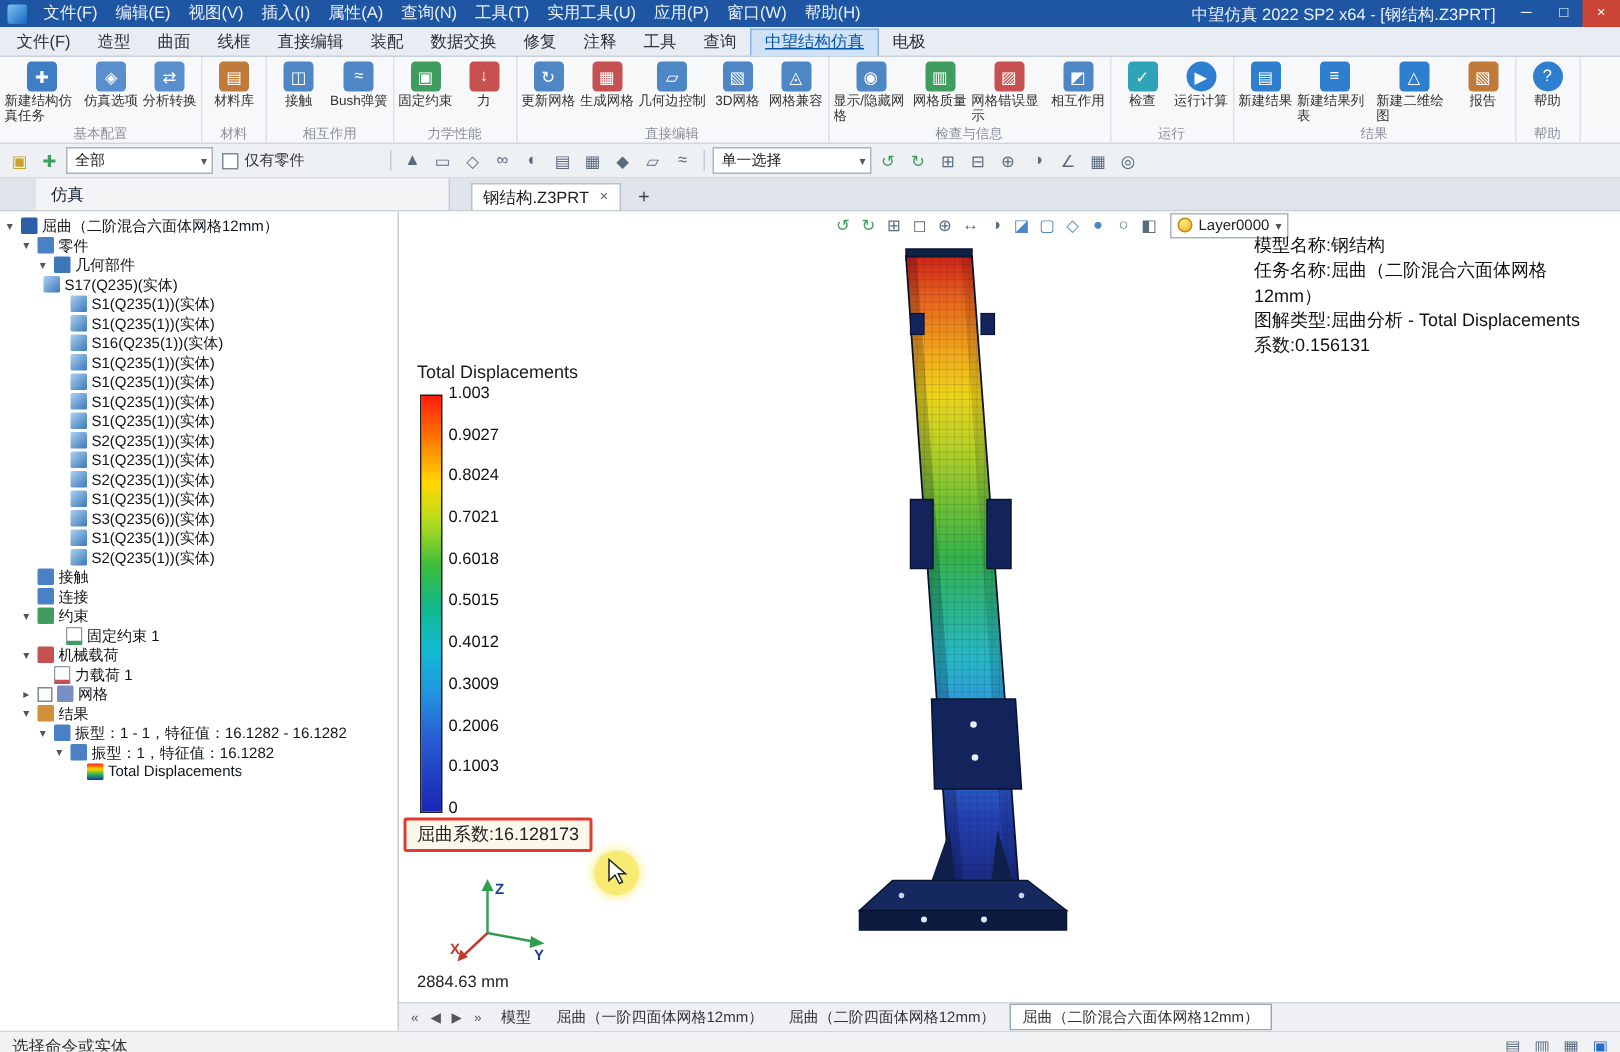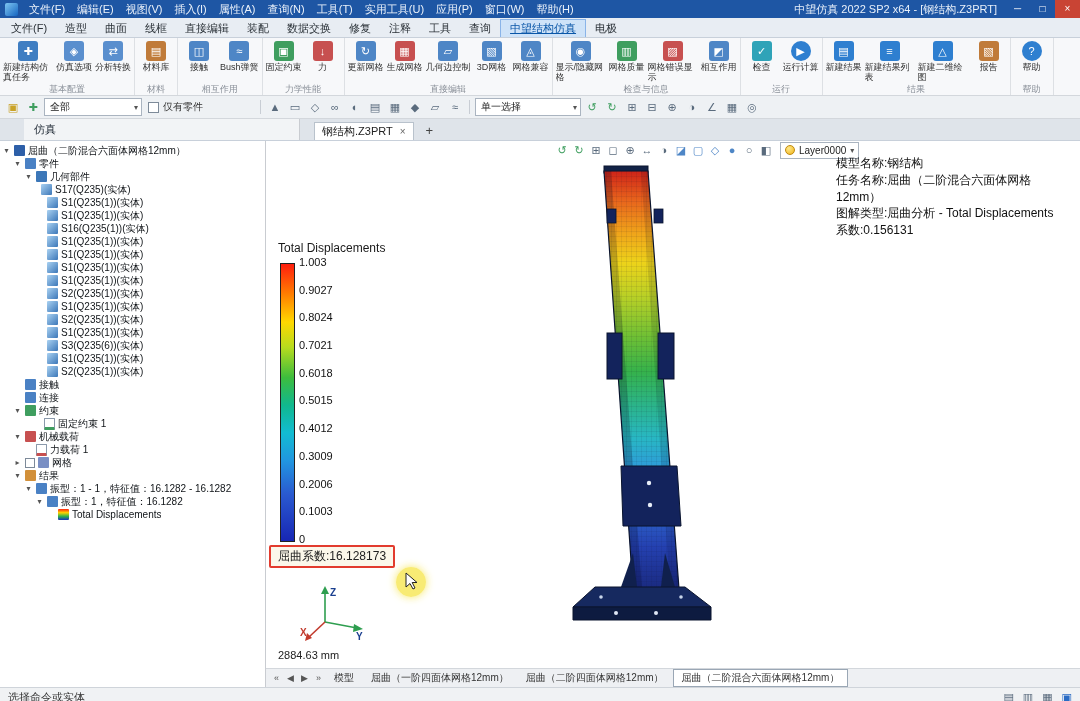--- a/index.html
+++ b/index.html
@@ -335,21 +335,21 @@
           <div class="trow" style="padding-left: 13px;">
             <span class="tarrow">▾</span>
             <span class="ticon" style="background: rgb(74, 129, 196);"></span>
             <span class="tlabel">零件</span>
           </div>
           <div class="trow" style="padding-left: 24px;">
             <span class="tarrow">▾</span>
             <span class="ticon" style="background: rgb(60, 119, 184);"></span>
             <span class="tlabel">几何部件</span>
           </div>
-          <div class="trow" style="padding-left: 29px; text-align: center;">
+          <div class="trow" style="padding-left: 17px; text-align: center;">
             <span class="tarrow"></span>
             <span class="ticon" style="background: linear-gradient(135deg, rgb(170, 210, 242), rgb(60, 119, 184));"></span>
             <span class="tlabel">S17(Q235)(实体)</span>
           </div>
           <div class="trow" style="padding-left: 35px;">
             <span class="tarrow"></span>
             <span class="ticon" style="background: linear-gradient(135deg, rgb(170, 210, 242), rgb(60, 119, 184));"></span>
             <span class="tlabel">S1(Q235(1))(实体)</span>
           </div>
           <div class="trow" style="padding-left: 35px;">

